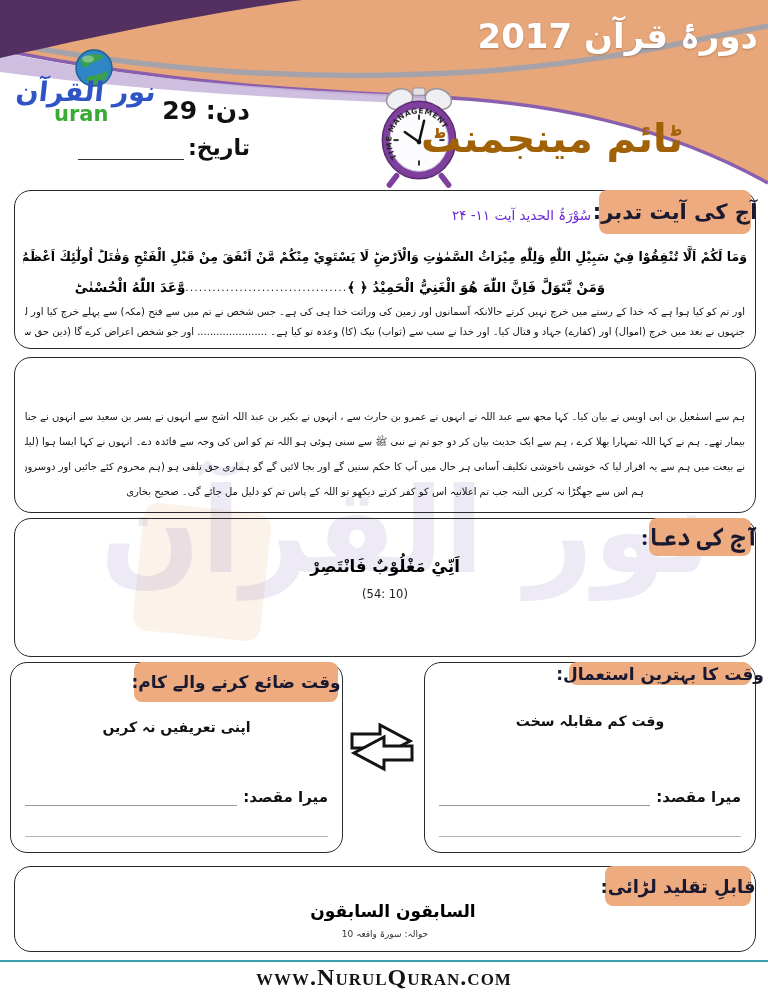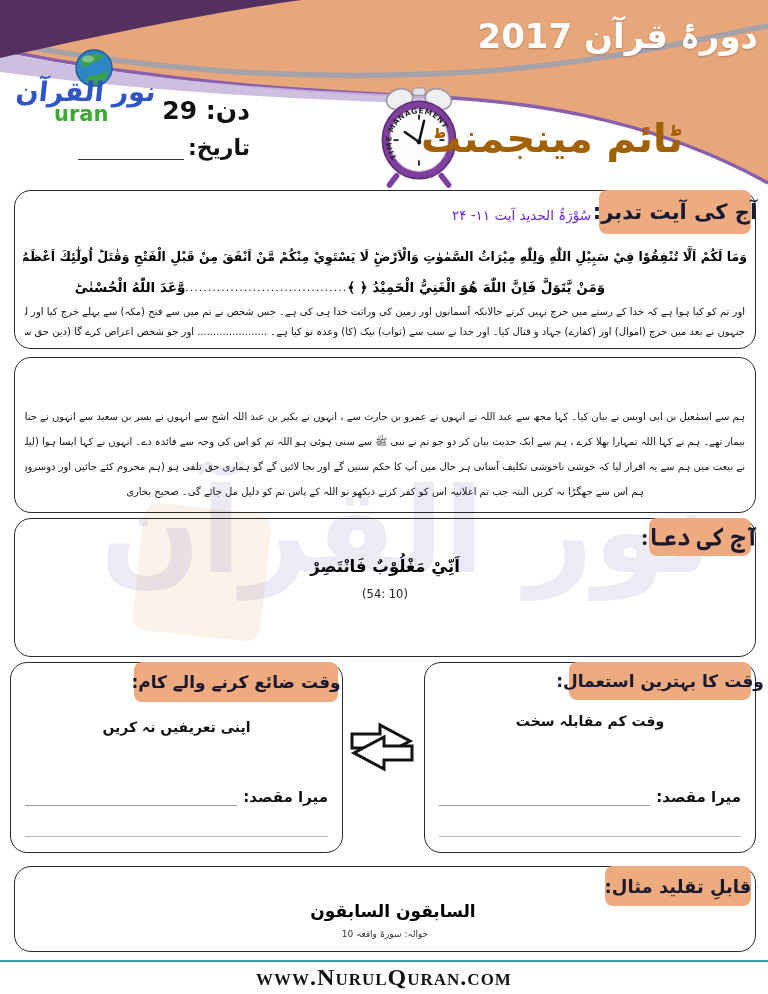--- a/index.html
+++ b/index.html
@@ -198,31 +198,31 @@
     </div>
     <div class="bottom-blank"></div>
   </div>
 
   <svg class="swap-arrows" width="80" height="66" viewBox="0 0 80 66">
     <path d="M10,20 H38 V11 L68,27 38,43 V34 H10 Z" fill="#ffffff" stroke="#141414" stroke-width="3" stroke-linejoin="miter"></path>
     <path d="M70,32 H42 V23 L12,39 42,55 V46 H70 Z" fill="#ffffff" stroke="#141414" stroke-width="3" stroke-linejoin="miter"></path>
   </svg>
 
   <div class="panel" style="left:424px;top:662px;width:330px;height:189px;">
-    <div class="chip" style="right:4px;top:-1px;width:182px;height:38px;font-size:17px;">وقت کا بہترین استعمال:</div>
+    <div class="chip" style="right:4px;top:-1px;width:182px;height:23px;font-size:17px;">وقت کا بہترین استعمال:</div>
     <div class="box-content" style="top:50px;">وقت کم مقابلہ سخت</div>
     <div class="goal-row">
       <span>میرا مقصد:</span>
       <span class="blank"></span>
     </div>
     <div class="bottom-blank"></div>
   </div>
 
   <div class="panel" style="left:14px;top:866px;width:740px;height:84px;">
-    <div class="chip" style="right:4px;top:-1px;width:146px;height:40px;font-size:18px;">قابلِ تقلید مثال:</div>
+    <div class="chip" style="right:4px;top:-1px;width:146px;height:40px;font-size:18px;">قابلِ تقلید لڑائی:</div>
     <div class="example-content">السابقون السابقون</div>
     <div class="example-ref">حوالہ: سورۃ واقعہ 10</div>
   </div>
 
   <div class="footer-line"></div>
   <a class="footer-url" href="#">www.NurulQuran.com</a>
 
 </div>
 
 </body></html>

